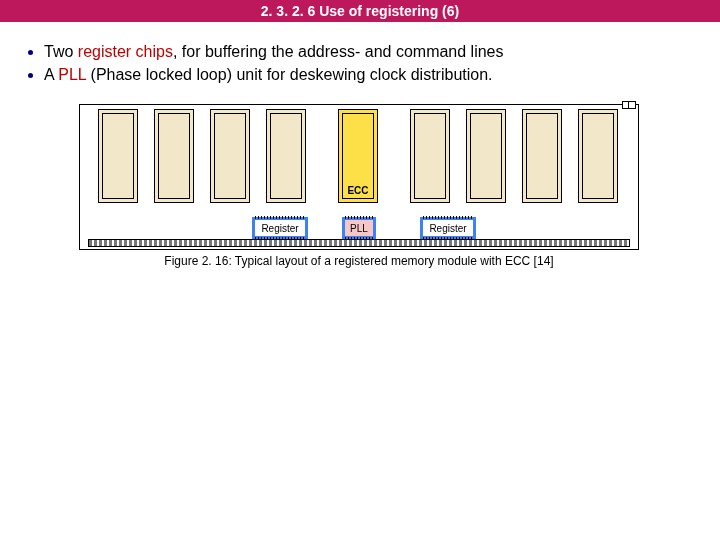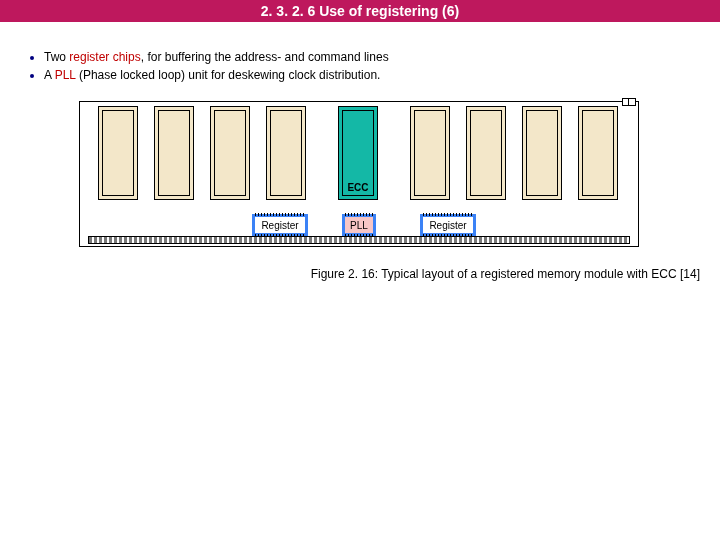--- a/index.html
+++ b/index.html
@@ -23,24 +23,24 @@
   .content {
     padding: 12px 20px 0 18px;
   }
   .subhead {
     font-weight: bold;
     color: #000080;
     font-size: 12px;
     margin-bottom: 14px;
   }
   ul.bullets {
-    margin: 16px 0 18px 0;
+    margin: 8px 0 18px 0;
     padding-left: 26px;
     color: #000;
-    font-size: 12px;
+    font-size: 16px;
   }
   ul.bullets li {
     margin-bottom: 2px;
     line-height: 1.3;
   }
   ul.bullets li::marker { color: #000080; }
   .red { color: #c00000; }
   
   .diagram-wrap {
     width: 560px;
@@ -54,21 +54,21 @@
     background: #fff;
   }
   
   .chip {
     position: absolute;
     top: 4px;
     height: 94px;
     border: 1px solid #000;
   }
   .chip.beige { background: #f3e7c9; }
-  .chip.ecc   { background: #14b8a6; }
+  .chip.ecc   { background: #fde047; }
   .chip .core {
     position: absolute;
     left: 3px; right: 3px; top: 3px; bottom: 3px;
     border: 1px solid #000;
     background: inherit;
   }
   .chip .label {
     position: absolute;
     left: 0; right: 0; bottom: 6px;
     text-align: center;
@@ -107,23 +107,23 @@
   .notch-left, .notch-right {
     position: absolute;
     top: -4px;
     width: 8px; height: 8px;
     border: 1px solid #000;
     background: #fff;
   }
   .notch-left  { right: 8px; }
   .notch-right { right: 2px; }
   .caption {
-    text-align: right;
+    text-align: center;
     font-size: 12px;
-    margin-top: 20px;
+    margin-top: 4px;
   }
 </style>
 </head>
 <body>
 
 <div class="title-bar">2. 3. 2. 6  Use of registering (6)</div>
 
 <div class="content">
 
 

